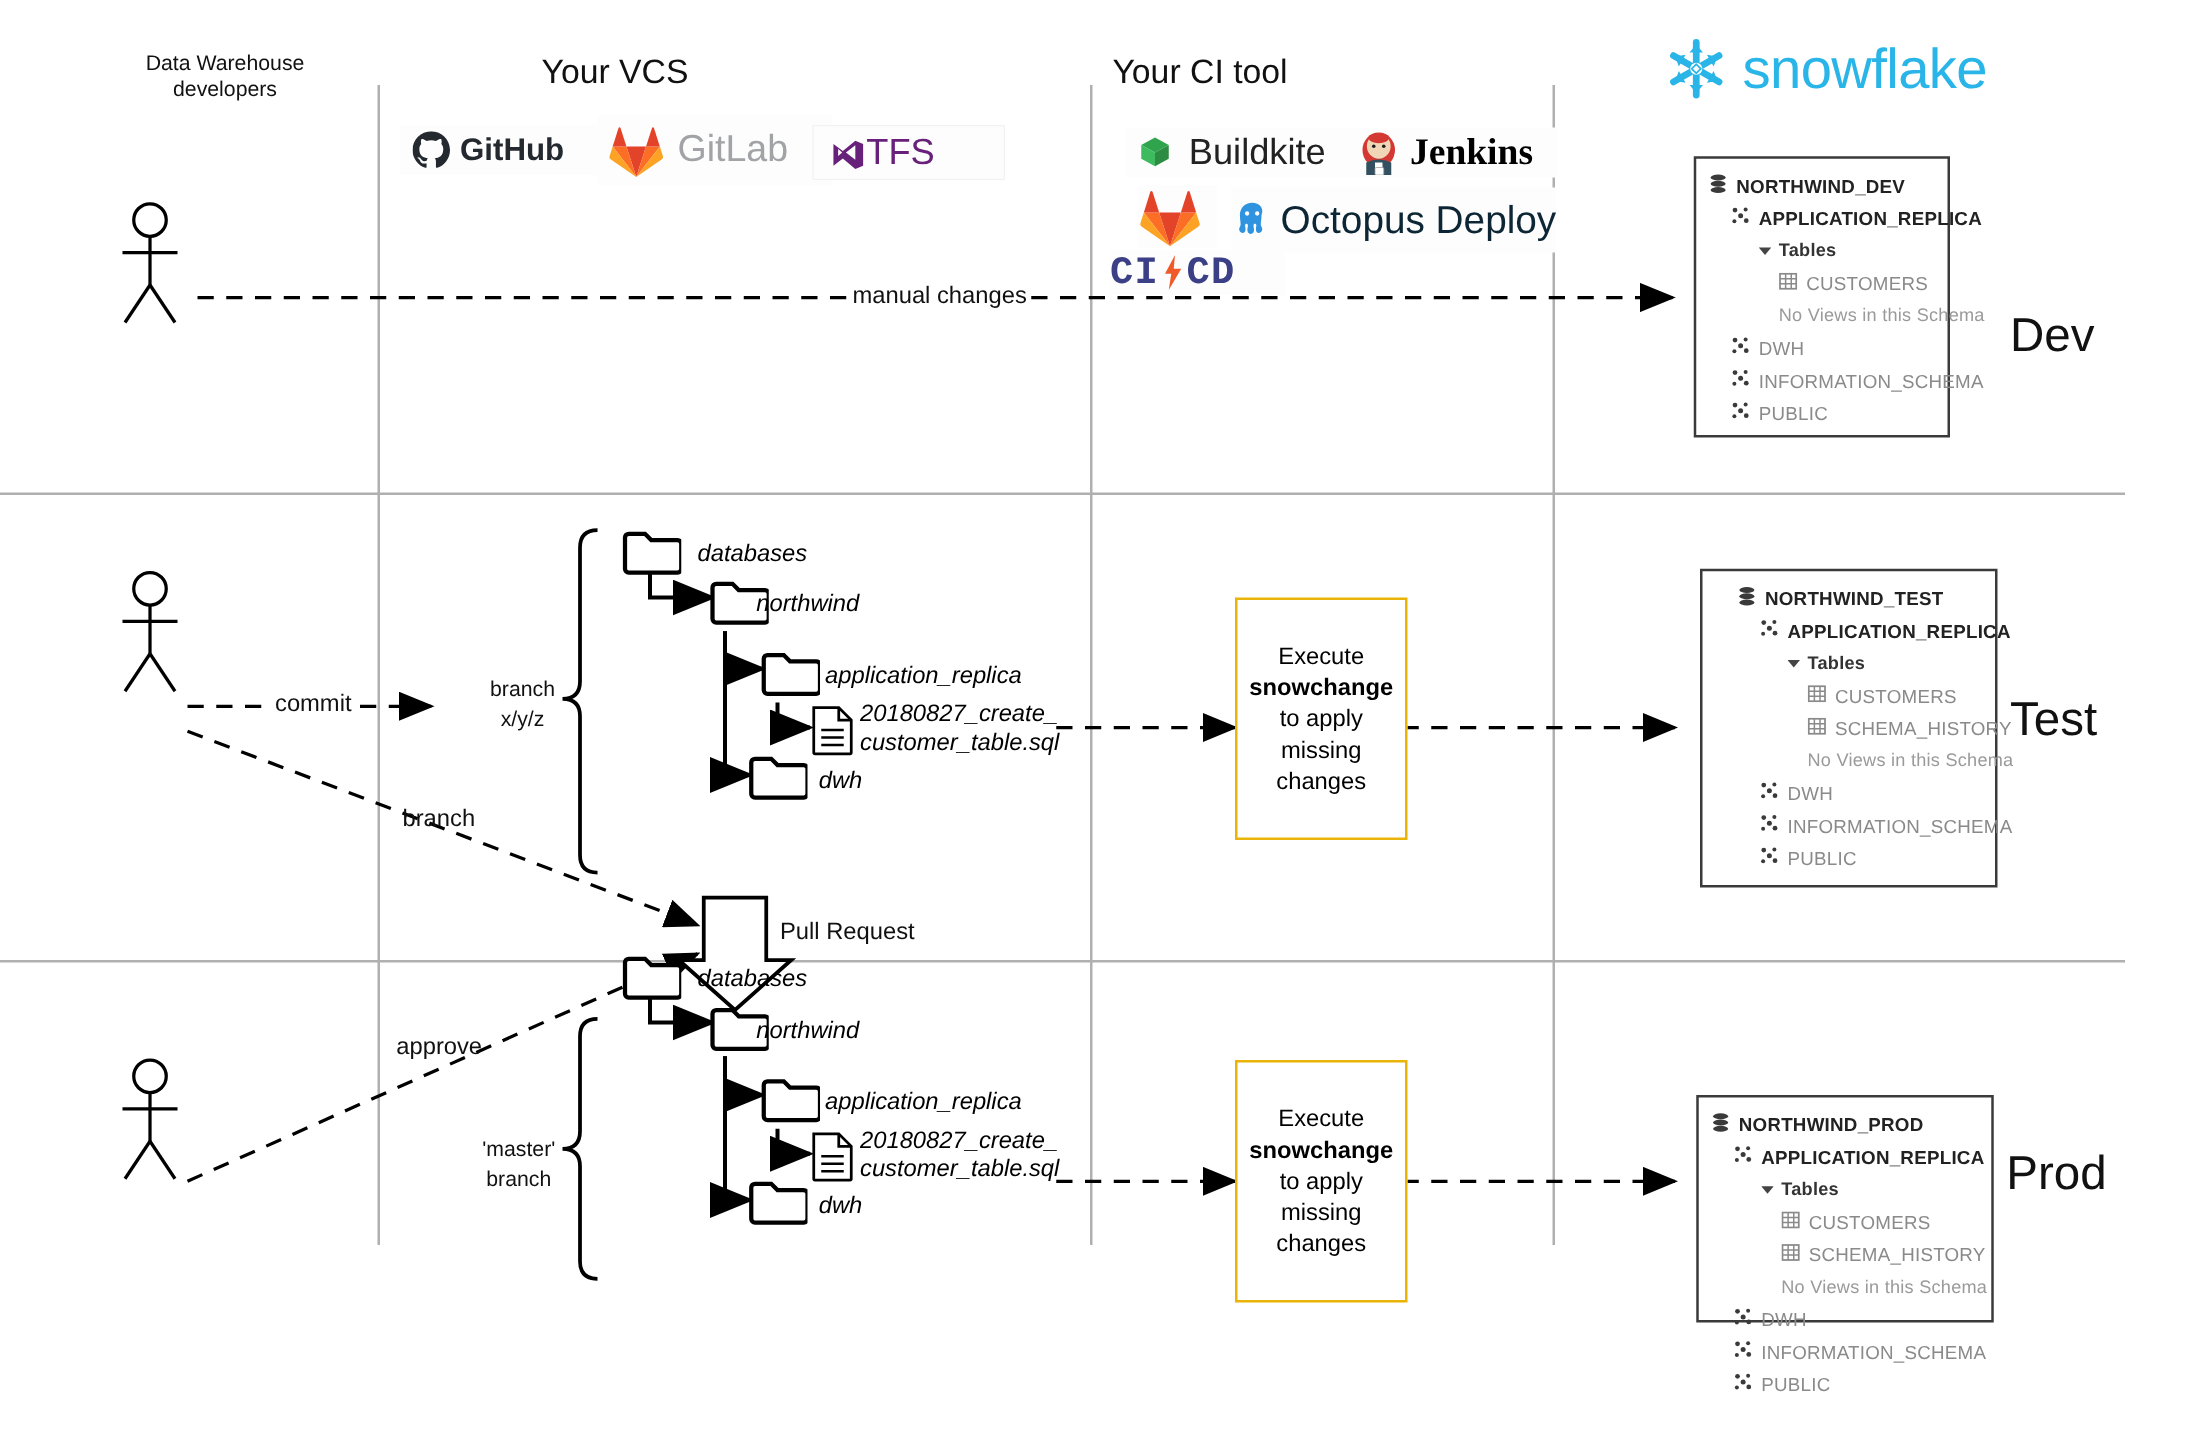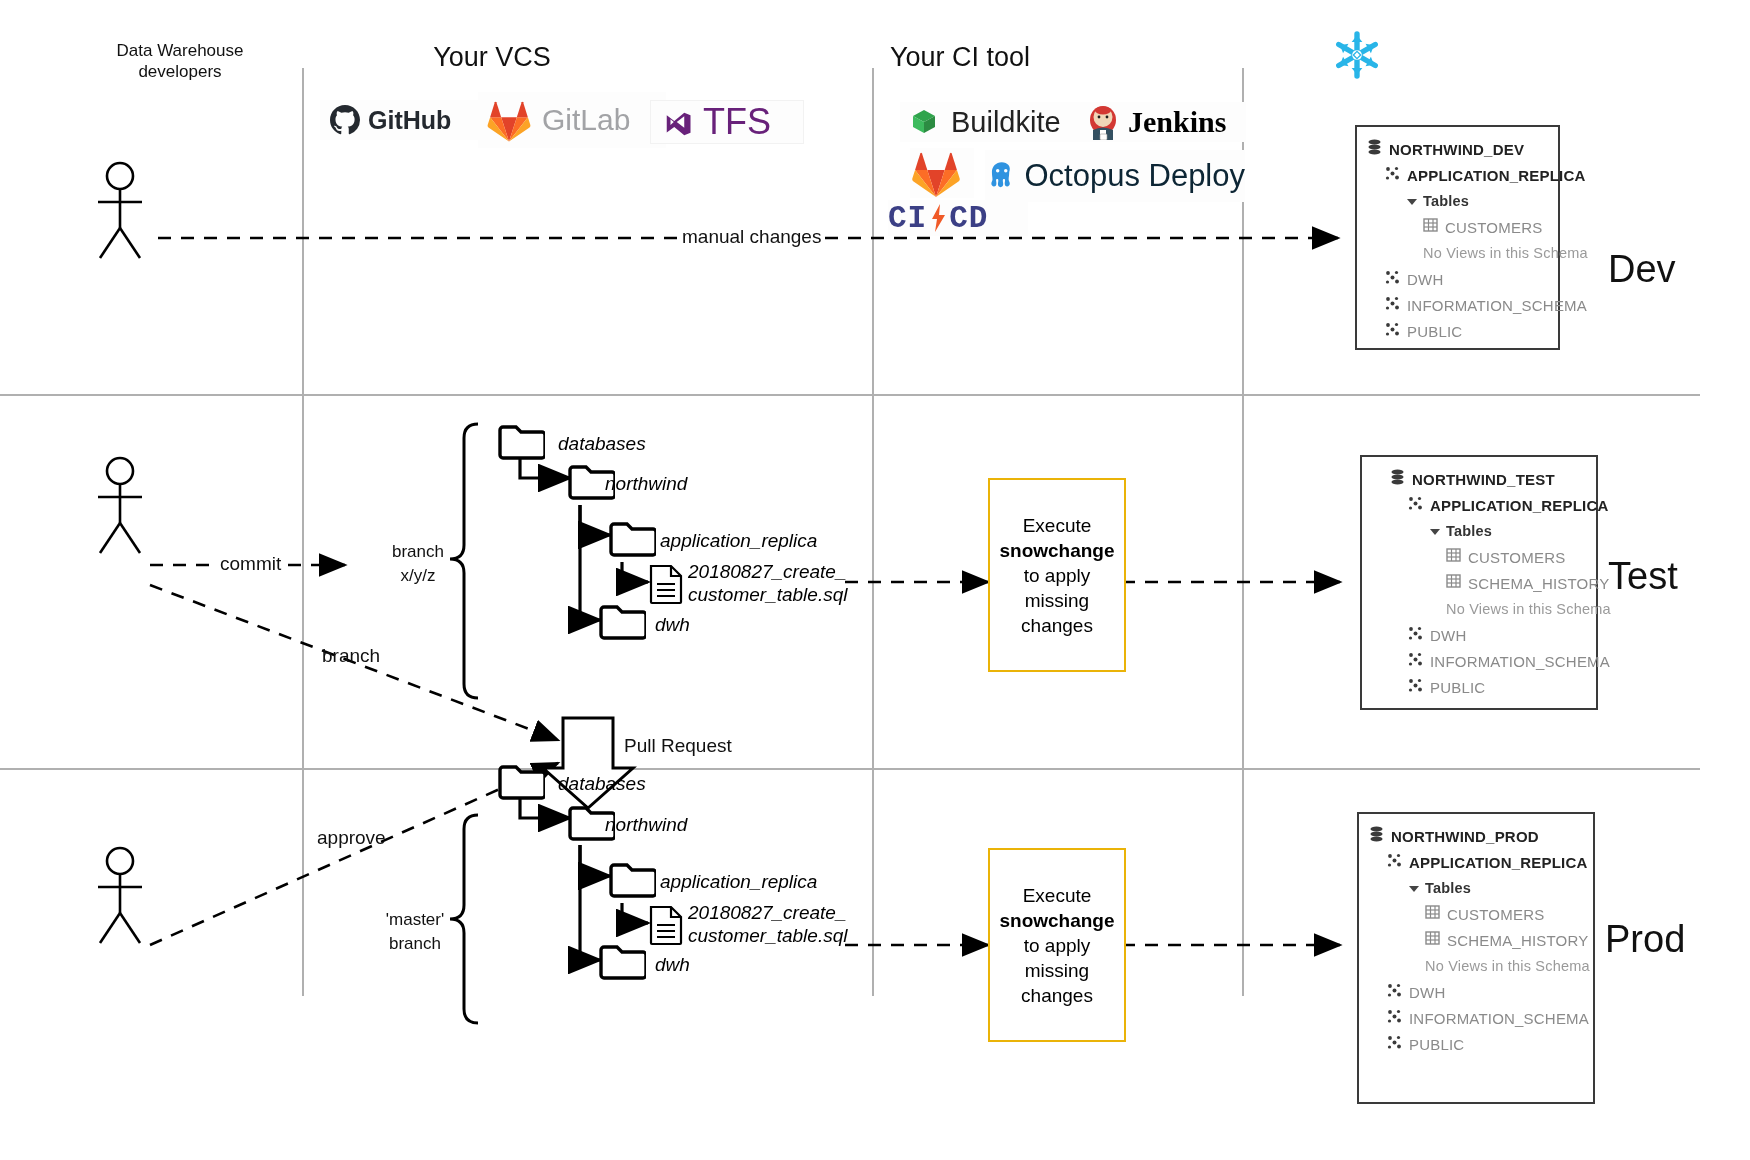--- a/index.html
+++ b/index.html
@@ -66,20 +66,21 @@
       </g>
       <g transform="rotate(120 50 50)">
         <polygon points="50,14 60,26 40,26"></polygon>
         <polygon points="50,86 60,74 40,74"></polygon>
       </g>
     </g>
     <circle cx="50" cy="50" r="9" fill="#ffffff"></circle>
     <rect x="44" y="44" width="12" height="12" fill="#29B5E8" transform="rotate(45 50 50)"></rect>
     <rect x="46.5" y="46.5" width="7" height="7" fill="#ffffff" transform="rotate(45 50 50)"></rect>
   </svg>
+  <span style="font-size:45px;color:#29B5E8;letter-spacing:-0.5px;">snowflake</span>
 </div>
 
 <div class="logo-box" style="left:320px;top:100px;width:180px;height:40px;padding-left:10px;">
   <svg width="30" height="30" viewBox="0 0 16 16">
     <path fill="#24292f" d="M8 0C3.58 0 0 3.58 0 8c0 3.54 2.29 6.53 5.47 7.59.4.07.55-.17.55-.38 0-.19-.01-.82-.01-1.49-2.01.37-2.53-.49-2.69-.94-.09-.23-.48-.94-.82-1.13-.28-.15-.68-.52-.01-.53.63-.01 1.08.58 1.23.82.72 1.21 1.87.87 2.33.66.07-.52.28-.87.51-1.07-1.78-.2-3.64-.89-3.64-3.95 0-.87.31-1.59.82-2.15-.08-.2-.36-1.02.08-2.12 0 0 .67-.21 2.2.82.64-.18 1.32-.27 2-.27.68 0 1.36.09 2 .27 1.53-1.04 2.2-.82 2.2-.82.44 1.1.16 1.92.08 2.12.51.56.82 1.27.82 2.15 0 3.07-1.87 3.75-3.65 3.95.29.25.54.73.54 1.48 0 1.07-.01 1.93-.01 2.2 0 .21.15.46.55.38A8.01 8.01 0 0 0 16 8c0-4.42-3.58-8-8-8z"></path>
   </svg>
   <span class="logo-txt" style="font-weight:bold;color:#24292f;margin-left:8px;">GitHub</span>
 </div>
 
 <div class="logo-box" style="left:478px;top:92px;width:180px;height:56px;padding-left:8px;">
@@ -92,21 +93,21 @@
     <path fill="#FCA326" d="M45.5 20.5 L48.2 29 a2.3 2.3 0 0 1-.85 2.6 L25 47 Z"></path>
     <path fill="#E24329" d="M45.5 20.5 H33.5 L38.7 4.3 c.27-.82 1.43-.82 1.7 0 Z"></path>
   </svg>
   <span class="logo-txt" style="color:#A2A3A6;margin-left:10px;font-size:30px;">GitLab</span>
 </div>
 
 <div class="logo-box" style="left:650px;top:100px;width:140px;height:42px;padding-left:12px;border:1px solid #f2f2f2;">
   <svg width="30" height="30" viewBox="0 0 24 24">
     <path fill="#68217A" d="M22 3.5v17l-5 2-8-6.6-6 4.5V6.6l6 4.5 8-6.6 5 2zM6 9.7v4.6l2.6-2.3L6 9.7zM17 7.4l-6 4.6 6 4.6V7.4z"></path>
   </svg>
-  <span class="logo-txt" style="color:#68217A;margin-left:10px;font-size:36px;">TFS</span>
+  <span class="logo-txt" style="color:#68217A;font-size:29px;">TFS</span>
 </div>
 
 <div class="logo-box" style="left:900px;top:102px;width:210px;height:40px;padding-left:10px;">
   <svg width="32" height="30" viewBox="0 0 32 30">
     <path fill="#30A44C" d="M3 9 L14 3 L25 9 L14 15 Z"></path>
     <path fill="#3DBB5E" d="M3 9 v11 l11 6 V15 Z"></path>
     <path fill="#2C8C42" d="M25 9 v11 l-11 6 V15 Z"></path>
   </svg>
   <span class="logo-txt" style="color:#222;margin-left:9px;font-size:29px;">Buildkite</span>
 </div>
@@ -489,21 +490,21 @@
           <circle cx="11.5" cy="2.5" r="1.6" fill="#3a3a3a"></circle>
           <circle cx="7.5" cy="7.5" r="2" fill="#3a3a3a"></circle>
           <circle cx="2.5" cy="12" r="1.6" fill="#3a3a3a"></circle>
           <circle cx="12" cy="11.5" r="1.9" fill="#3a3a3a"></circle>
         </svg>
     </span>
     <span class="tx">PUBLIC</span>
   </div>
 </div>
 
-<div class="dbpanel" style="left:1357px;top:812px;width:238px;height:292px;">
+<div class="dbpanel" style="left:1357px;top:876px;width:238px;height:182px;">
   <div class="dbrow db-root">
     <span class="ico">
       <svg width="15" height="16" viewBox="0 0 15 16">
           <ellipse cx="7.5" cy="3" rx="6" ry="2.4" fill="#3a3a3a"></ellipse>
           <ellipse cx="7.5" cy="8" rx="6" ry="2.4" fill="#3a3a3a"></ellipse>
           <ellipse cx="7.5" cy="13" rx="6" ry="2.4" fill="#3a3a3a"></ellipse>
         </svg>
     </span>
     <span class="tx">NORTHWIND_PROD</span>
   </div>

